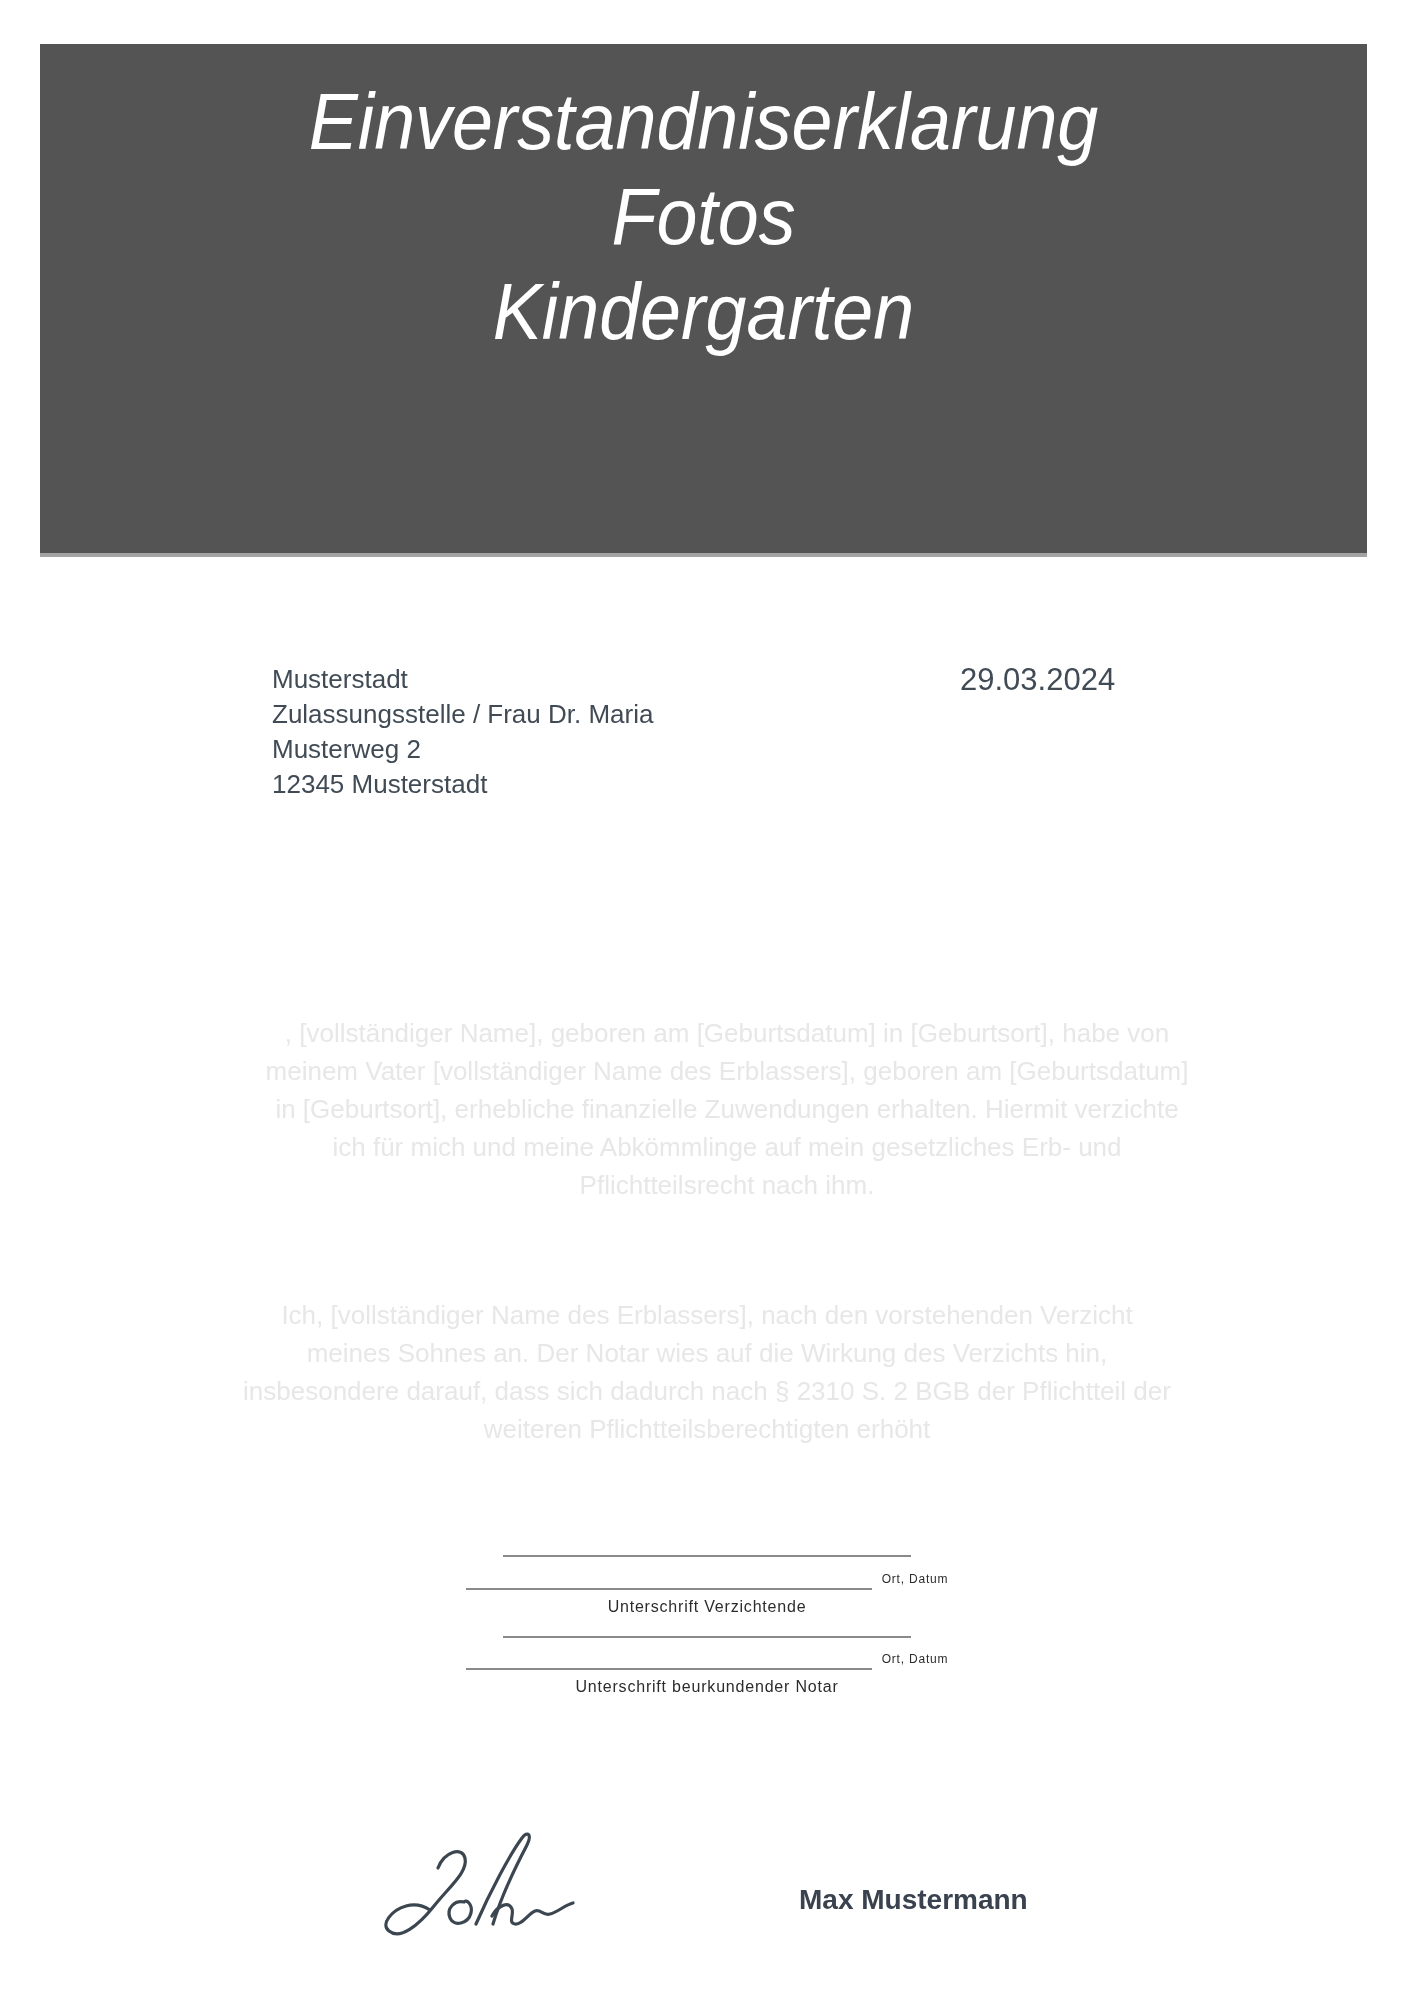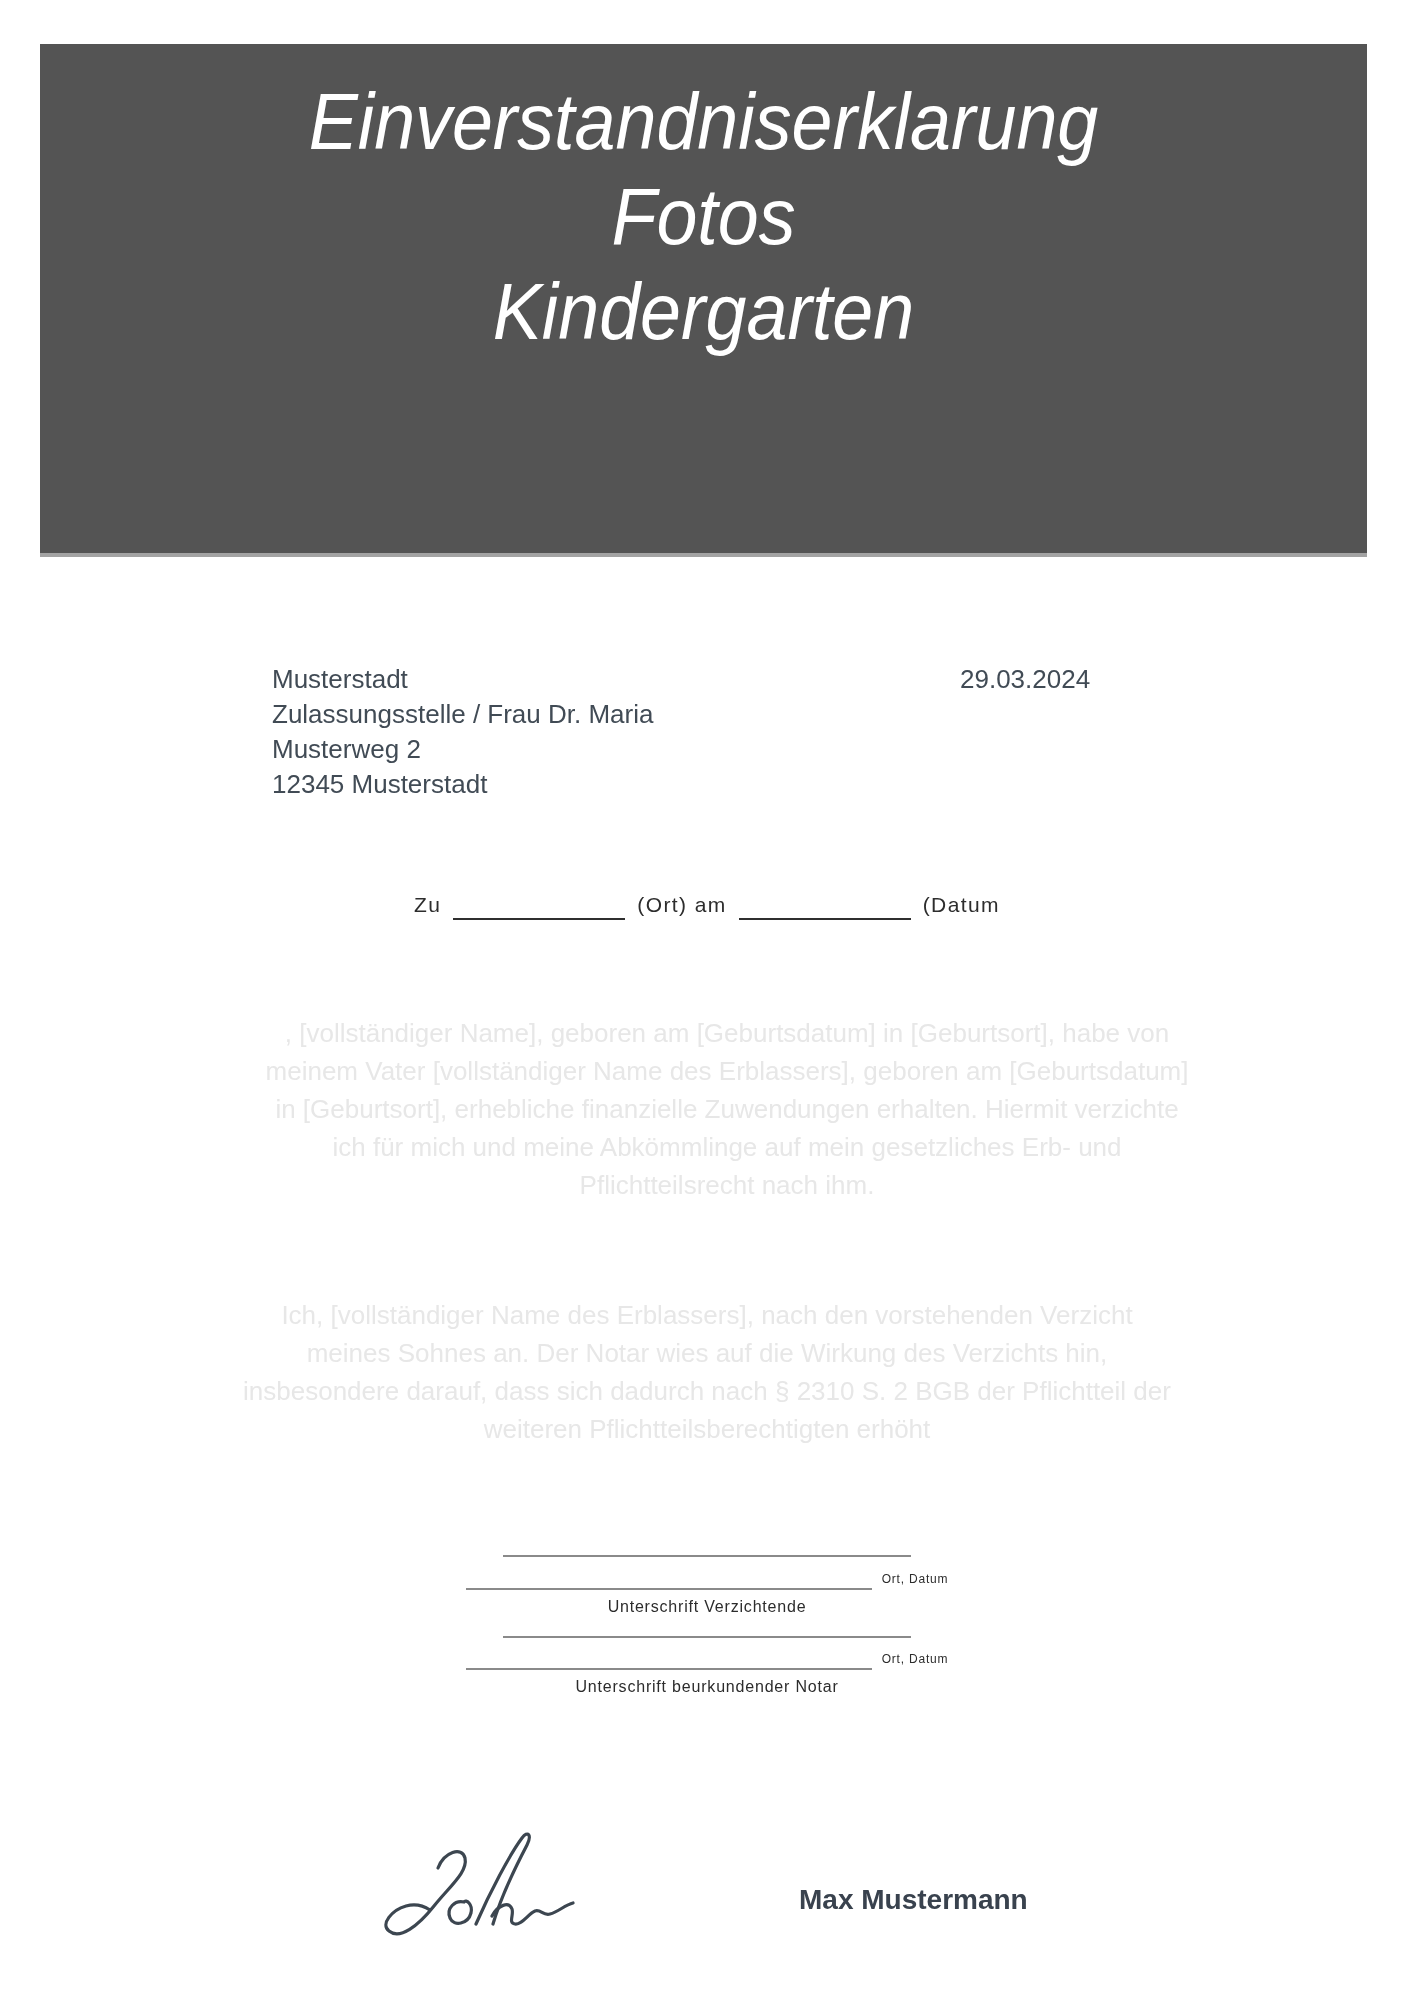--- a/index.html
+++ b/index.html
@@ -39,21 +39,21 @@
   .address{
     position:absolute;left:272px;top:662px;
     color:#414b55;
     font-size:26px;line-height:35px;
   }
   .address div{white-space:nowrap;}
 
   
   .date{
     position:absolute;left:960px;top:662px;
-    color:#414b55;font-size:26px;line-height:35px;
+    color:#414b55;font-size:31px;line-height:35px;
     white-space:nowrap;
   }
 
   
   .place-date-row{
     position:absolute;left:0;right:0;top:890px;
     display:flex;justify-content:center;align-items:flex-end;
     gap:12px;
     color:#2d2d2d;
     font-size:21px;letter-spacing:1.4px;
@@ -140,27 +140,20 @@
 
   <div class="address">
     <div>Musterstadt</div>
     <div>Zulassungsstelle / Frau Dr. Maria</div>
     <div>Musterweg 2</div>
     <div>12345 Musterstadt</div>
   </div>
 
   <div class="date">29.03.2024</div>
 
-  <div class="place-date-row">
-    <span>Zu</span>
-    <span class="fill-blank"></span>
-    <span>(Ort) am</span>
-    <span class="fill-blank"></span>
-    <span>(Datum</span>
-  </div>
 
   <div class="faded-para para-1">
     <div>, [vollständiger Name], geboren am [Geburtsdatum] in [Geburtsort], habe von</div>
     <div>meinem Vater [vollständiger Name des Erblassers], geboren am [Geburtsdatum]</div>
     <div>in [Geburtsort], erhebliche finanzielle Zuwendungen erhalten. Hiermit verzichte</div>
     <div>ich für mich und meine Abkömmlinge auf mein gesetzliches Erb- und</div>
     <div>Pflichtteilsrecht nach ihm.</div>
   </div>
 
   <div class="faded-para para-2">

